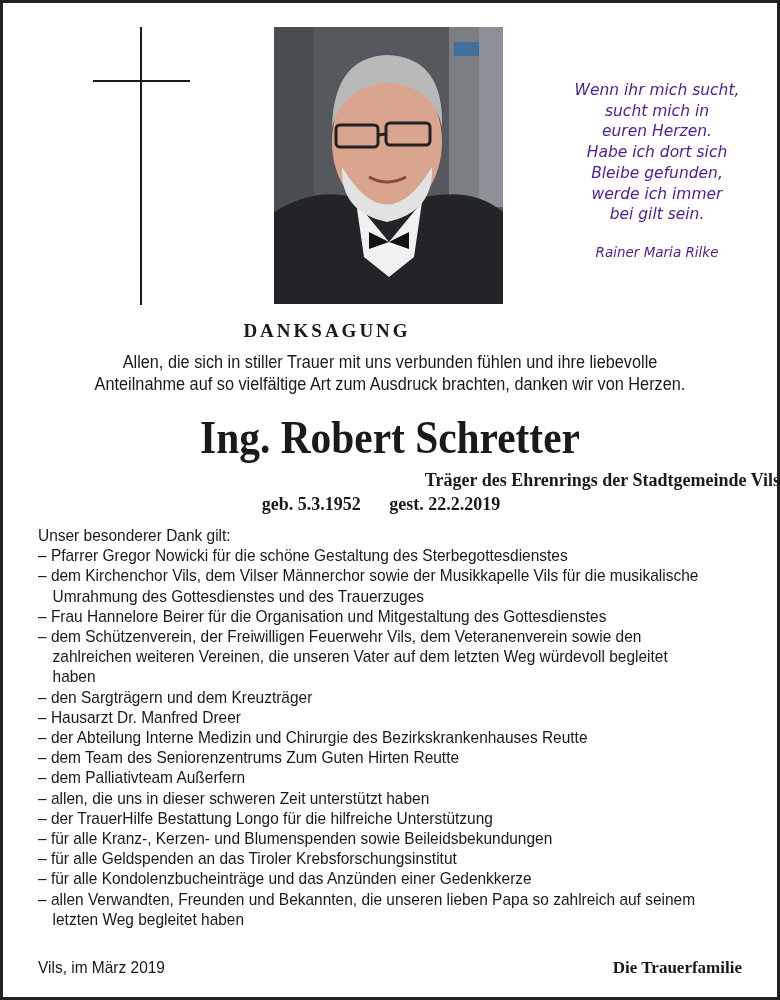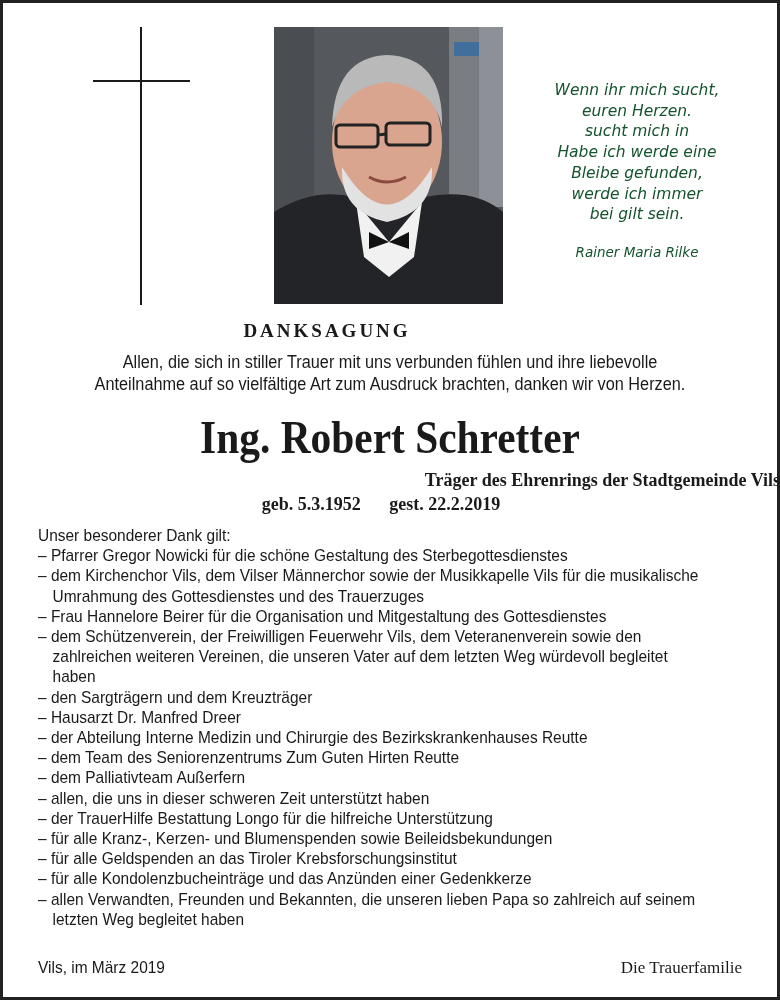--- a/index.html
+++ b/index.html
@@ -5,23 +5,23 @@
   html, body { margin: 0; padding: 0; background: #ffffff; }
   body { width: 780px; height: 1000px; position: relative; overflow: hidden;
          font-family: "Liberation Sans", sans-serif; color: #1a1a1a; }
   .frame { position: absolute; left: 0; top: 0; width: 774px; height: 994px;
            border: 3px solid #222; background: #fff; }
   .cross-v { position: absolute; left: 140px; top: 27px; width: 2px; height: 278px; background: #1a1a1a; }
   .cross-h { position: absolute; left: 93px; top: 80px; width: 97px; height: 2px; background: #1a1a1a; }
   .photo { position: absolute; left: 274px; top: 27px; width: 229px; height: 277px;
            overflow: hidden; background: #4a4c50; }
   .photo svg { display: block; }
-  .poem { position: absolute; left: 532px; top: 80px; width: 210px; text-align: center;
+  .poem { position: absolute; left: 552px; top: 80px; width: 210px; text-align: center;
           font-family: "DejaVu Sans", sans-serif; font-style: italic; font-size: 15.5px;
-          line-height: 20.7px; color: #14532d; }
+          line-height: 20.7px; color: #4c1d95; }
   .poem .author { font-size: 13.5px; margin-top: 18px; line-height: 18px; }
   .title { position: absolute; left: 0; width: 654px; top: 320px; text-align: center;
            font-family: "Liberation Serif", serif; font-weight: bold; font-size: 19px;
            letter-spacing: 3px; }
   .intro { position: absolute; left: 20px; width: 740px; top: 351px; text-align: center;
            font-family: "Liberation Sans", sans-serif; font-size: 17.5px; line-height: 22px;
            transform: scaleX(0.93); transform-origin: center top; }
   .name { position: absolute; left: 0; width: 780px; top: 410px; text-align: center;
           font-family: "Liberation Serif", serif; font-weight: bold; font-size: 46px;
           line-height: 56px; transform: scaleX(0.9); transform-origin: center top; }
@@ -31,21 +31,21 @@
            font-family: "Liberation Serif", serif; font-weight: bold; font-size: 18px; line-height: 22px; }
   .dates span { margin: 0 12px; }
   .thanks { position: absolute; left: 38px; top: 526px; width: 740px;
             font-family: "Liberation Sans", sans-serif; font-size: 17px; line-height: 20.2px;
             transform: scaleX(0.91); transform-origin: left top; }
   .thanks .item { padding-left: 16px; text-indent: -16px; }
   .footer-left { position: absolute; left: 38px; top: 958px;
                  font-family: "Liberation Sans", sans-serif; font-size: 17px;
                  transform: scaleX(0.91); transform-origin: left top; }
   .footer-right { position: absolute; right: 38px; top: 958px;
-                  font-family: "Liberation Serif", serif; font-weight: normal; font-size: 17px; }
+                  font-family: "Liberation Serif", serif; font-weight: bold; font-size: 17px; }
 </style>
 </head>
 <body>
 
 <div class="frame"></div>
 
 <div class="cross-v"></div>
 <div class="cross-h"></div>
 
 <div class="photo" title="Portrait of Ing. Robert Schretter">
@@ -63,23 +63,23 @@
     <path d="M68 140 Q113 215 158 140 Q160 185 113 195 Q66 185 68 140 Z" fill="#e2e2e2"></path>
     <rect x="62" y="98" width="42" height="22" rx="4" fill="none" stroke="#222" stroke-width="3"></rect>
     <rect x="112" y="96" width="44" height="22" rx="4" fill="none" stroke="#222" stroke-width="3"></rect>
     <line x1="104" y1="108" x2="112" y2="107" stroke="#222" stroke-width="3"></line>
     <path d="M95 150 Q113 160 132 150" stroke="#8a4a40" stroke-width="3" fill="none"></path>
   </svg>
 </div>
 
 <div class="poem">
   <div>Wenn ihr mich sucht,</div>
+  <div>sucht mich in</div>
   <div>euren Herzen.</div>
-  <div>sucht mich in</div>
-  <div>Habe ich werde eine</div>
+  <div>Habe ich dort sich</div>
   <div>Bleibe gefunden,</div>
   <div>werde ich immer</div>
   <div>bei gilt sein.</div>
   <div class="author">Rainer Maria Rilke</div>
 </div>
 
 <div class="title">DANKSAGUNG</div>
 
 <div class="intro">
   <div>Allen, die sich in stiller Trauer mit uns verbunden fühlen und ihre liebevolle</div>

